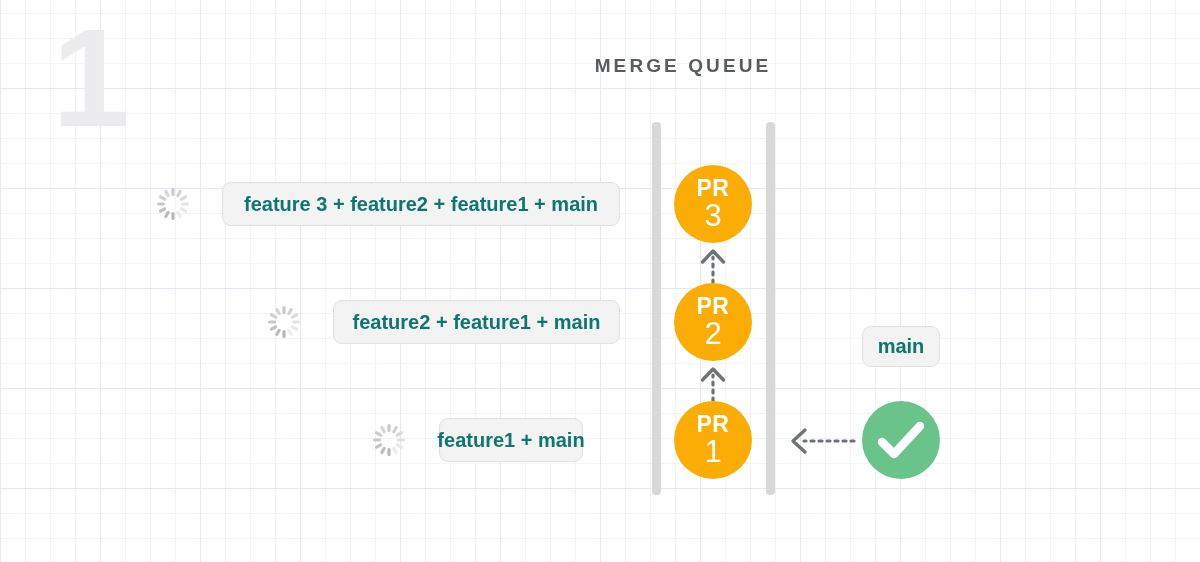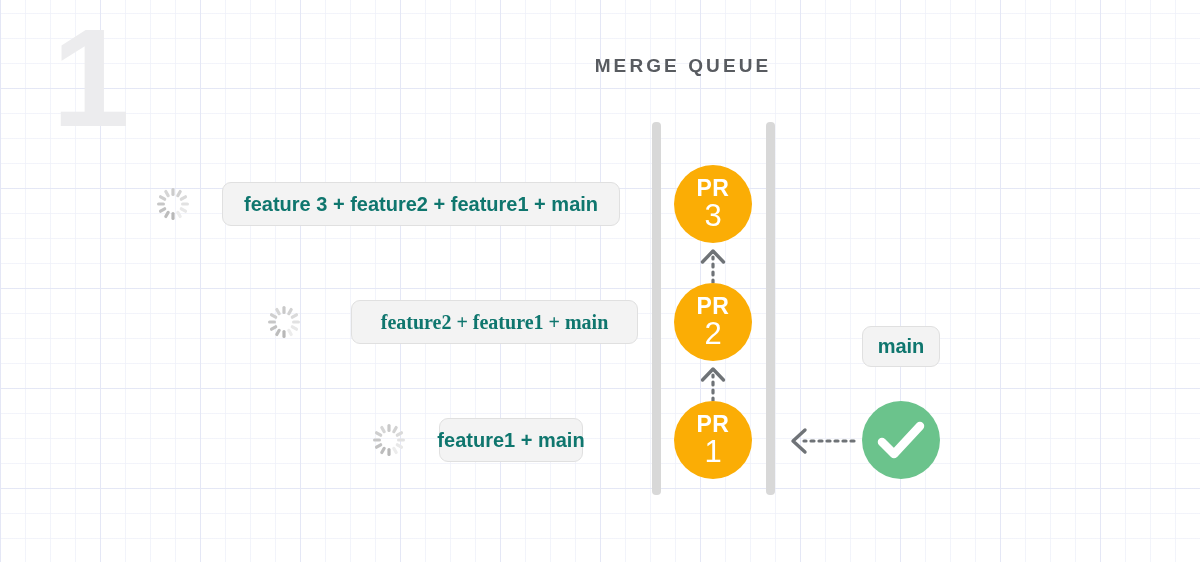--- a/index.html
+++ b/index.html
@@ -126,21 +126,21 @@
     color: #0f766e;
     font-size: 20px;
     font-weight: 700;
     display: flex;
     align-items: center;
     justify-content: center;
     box-sizing: border-box;
     white-space: nowrap;
   }
   .chip-1 { left: 222px; top: 182px; width: 398px; height: 44px; }
-  .chip-2 { left: 351px; top: 300px; width: 287px; height: 44px; font-family: Liberation Serif, serif; }
+  .chip-2 { left: 333px; top: 300px; width: 287px; height: 44px; }
   .chip-3 { left: 439px; top: 418px; width: 144px; height: 44px; }
   .chip-main {
     left: 862px; top: 326px; width: 78px; height: 41px;
     font-size: 20px;
     text-align: center;
   }
 
   
   .spinner {
     position: absolute;

